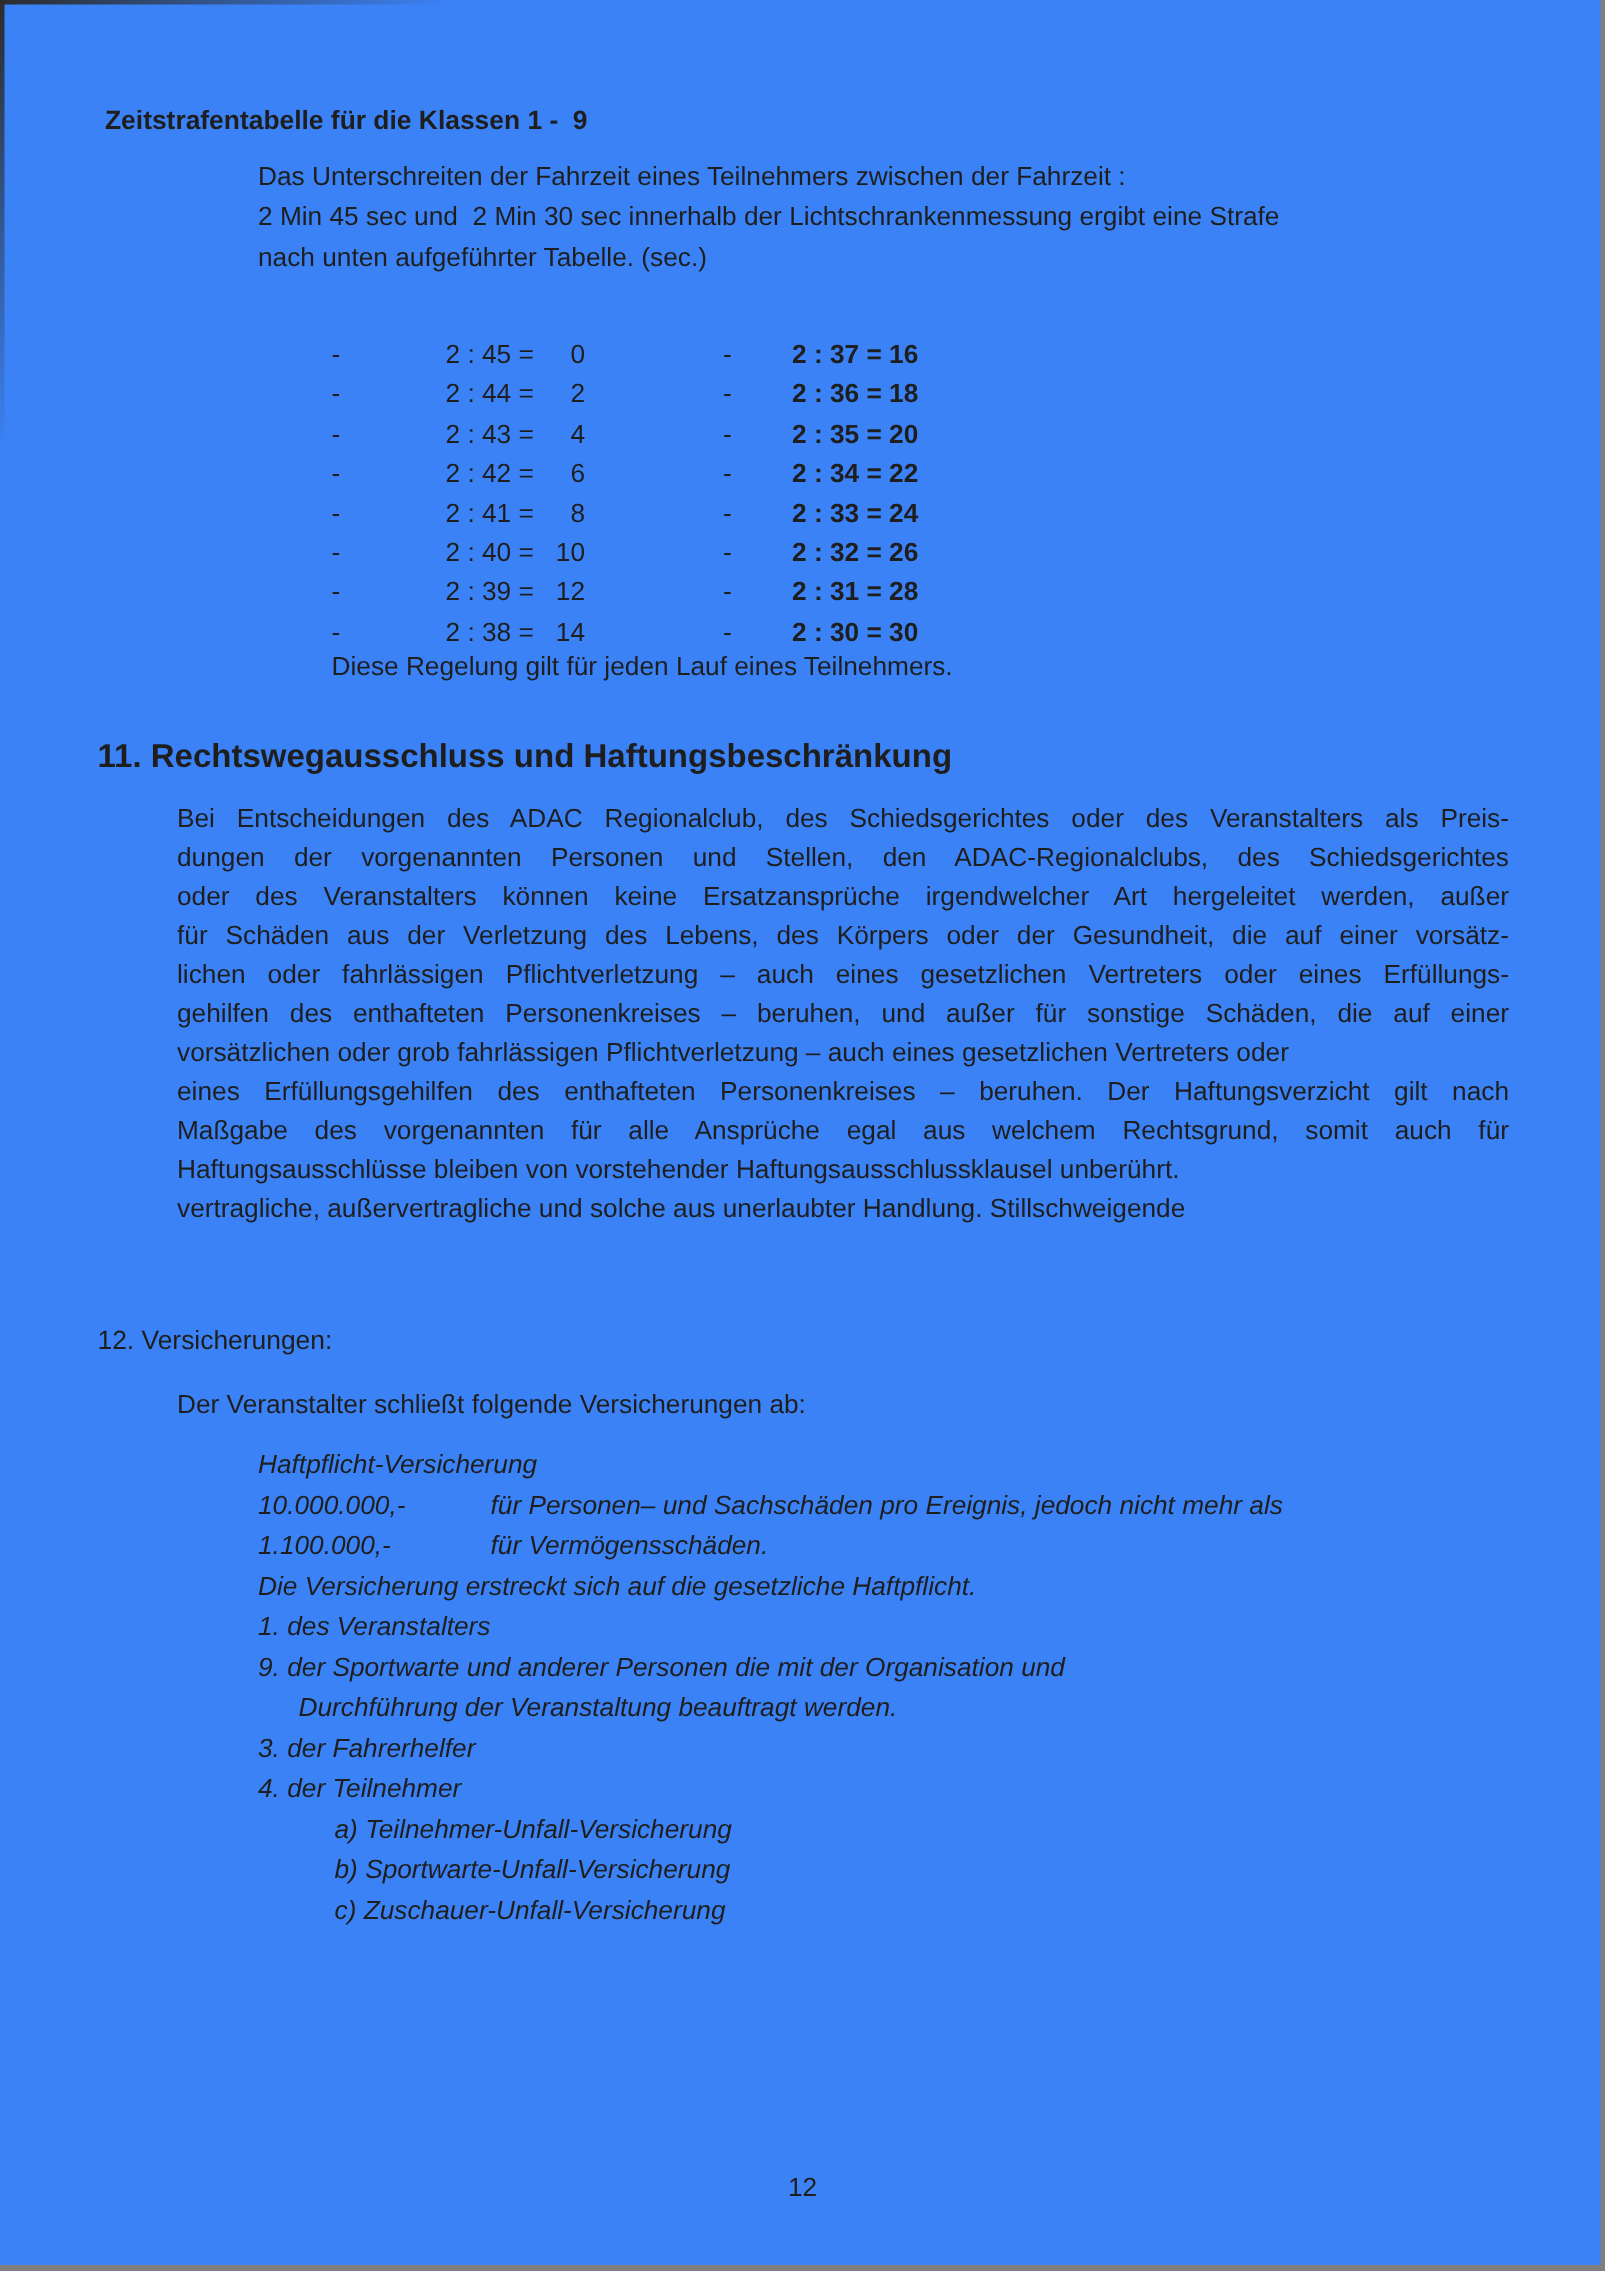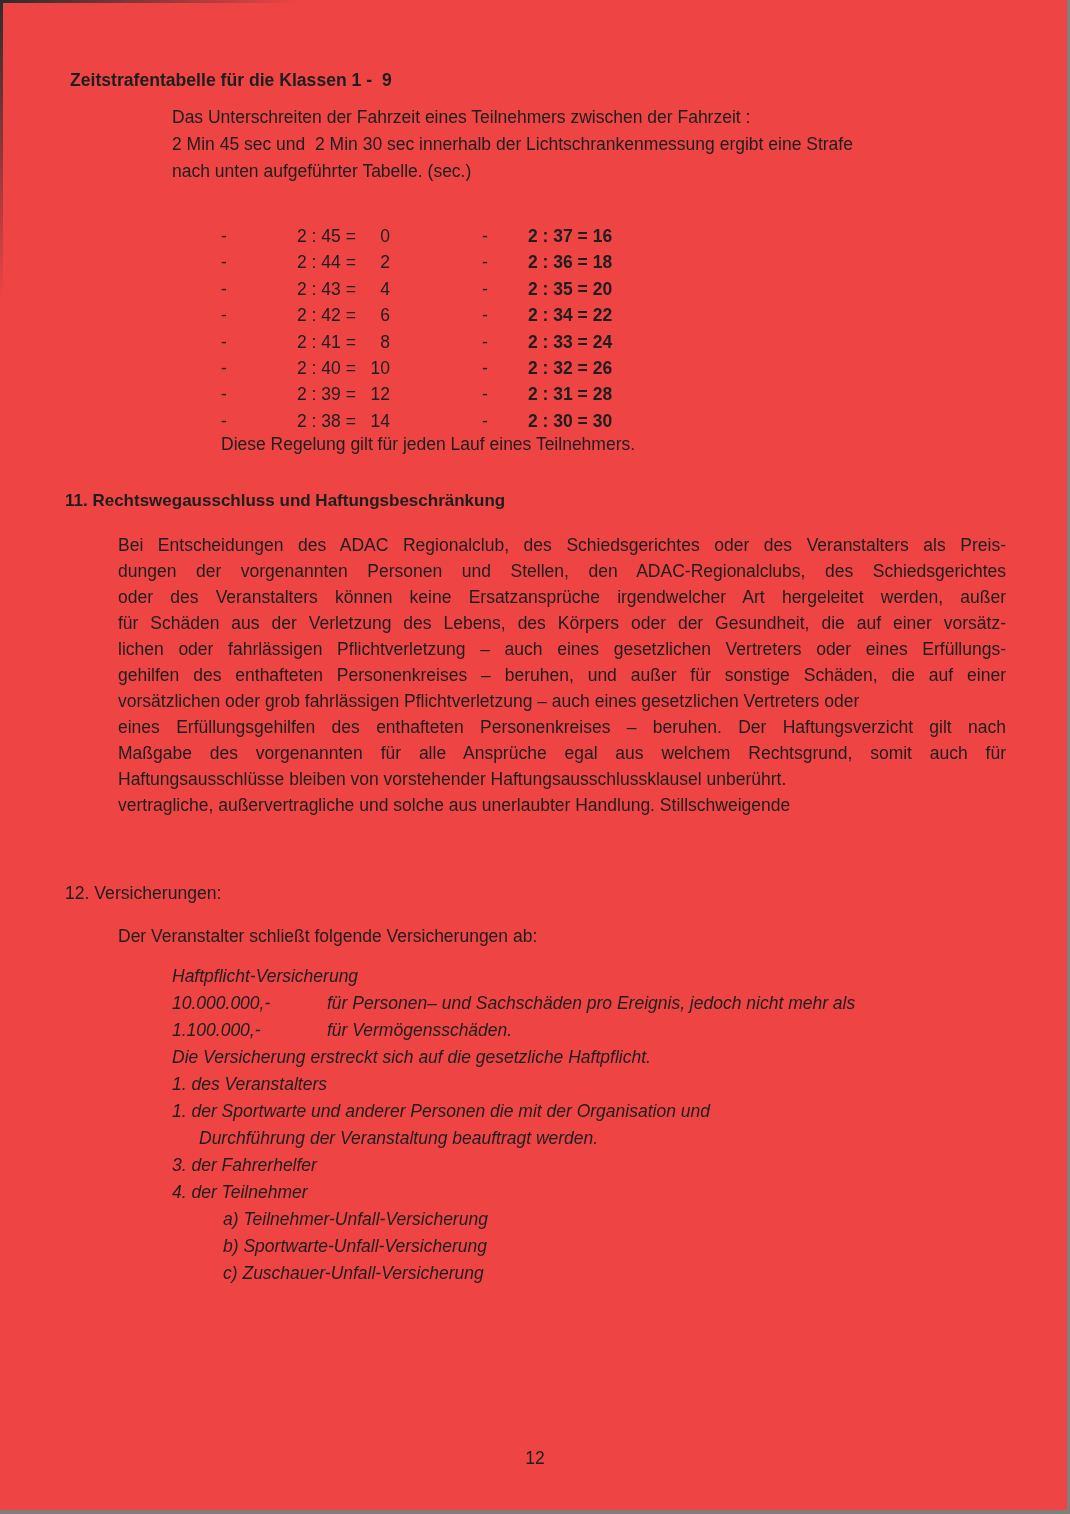--- a/index.html
+++ b/index.html
@@ -1,20 +1,20 @@
 <!DOCTYPE html>
 <html><head>
 <meta charset="utf-8">
 <style>
   html, body { margin: 0; padding: 0; background: #ffffff; }
   .page {
     position: relative;
     width: 1070px;
     height: 1514px;
-    background: #ef4444;
+    background: #3b82f6;
     font-family: "Liberation Sans", sans-serif;
     color: #1e1e1e;
     font-size: 17.5px;
     overflow: hidden;
   }
   .pre { white-space: pre-wrap; }
 
   
   .edge-right  { position: absolute; top: 0; right: 0; width: 3px; height: 100%; background: #7f7f7f; }
   .edge-bottom { position: absolute; bottom: 0; left: 0; width: 100%; height: 4px; background: #7f7f7f; }
@@ -30,21 +30,21 @@
   .penalty-table { position: absolute; left: 0; top: 223px; width: 1070px; }
   .trow { position: relative; height: 26.4px; line-height: 26.4px; }
   .trow .d1 { position: absolute; left: 221px; }
   .trow .t1 { position: absolute; left: 297px; }
   .trow .v1 { position: absolute; left: 320px; width: 70px; text-align: right; }
   .trow .d2 { position: absolute; left: 482px; }
   .trow .t2 { position: absolute; left: 528px; font-weight: bold; }
 
   .table-footnote { position: absolute; left: 221px; top: 431px; line-height: 26px; }
 
-  .sec11-heading { position: absolute; left: 65px; top: 491px; font-weight: bold; font-size: 17px; }
+  .sec11-heading { position: absolute; left: 65px; top: 491px; font-weight: bold; font-size: 22px; }
   .sec11-body { position: absolute; left: 118px; top: 532px; width: 888px; line-height: 26px; }
   .sec11-body .jl { text-align: justify; text-align-last: justify; }
   .sec11-body .nl { text-align: left; }
 
   .sec12-heading { position: absolute; left: 65px; top: 883px; font-weight: normal; font-size: 17.6px; }
   .sec12-intro { position: absolute; left: 118px; top: 923px; line-height: 26px; }
 
   .insurance { position: absolute; left: 172px; top: 963px; line-height: 27px; width: 840px; font-style: italic; }
   .amount-col { display: inline-block; width: 155px; }
   .cont-line { padding-left: 27px; }
@@ -152,21 +152,21 @@
   <div class="insurance">
     <div>Haftpflicht-Versicherung</div>
     <div>
       <span class="amount-col">10.000.000,-</span><span>für Personen– und Sachschäden pro Ereignis, jedoch nicht mehr als</span>
     </div>
     <div>
       <span class="amount-col">1.100.000,-</span><span>für Vermögensschäden.</span>
     </div>
     <div>Die Versicherung erstreckt sich auf die gesetzliche Haftpflicht.</div>
     <div>1. des Veranstalters</div>
-    <div>1. der Sportwarte und anderer Personen die mit der Organisation und</div>
+    <div>9. der Sportwarte und anderer Personen die mit der Organisation und</div>
     <div class="cont-line">Durchführung der Veranstaltung beauftragt werden.</div>
     <div>3. der Fahrerhelfer</div>
     <div>4. der Teilnehmer</div>
     <div class="sub-line">a) Teilnehmer-Unfall-Versicherung</div>
     <div class="sub-line">b) Sportwarte-Unfall-Versicherung</div>
     <div class="sub-line">c) Zuschauer-Unfall-Versicherung</div>
   </div>
 
   <div class="page-number">12</div>
 

